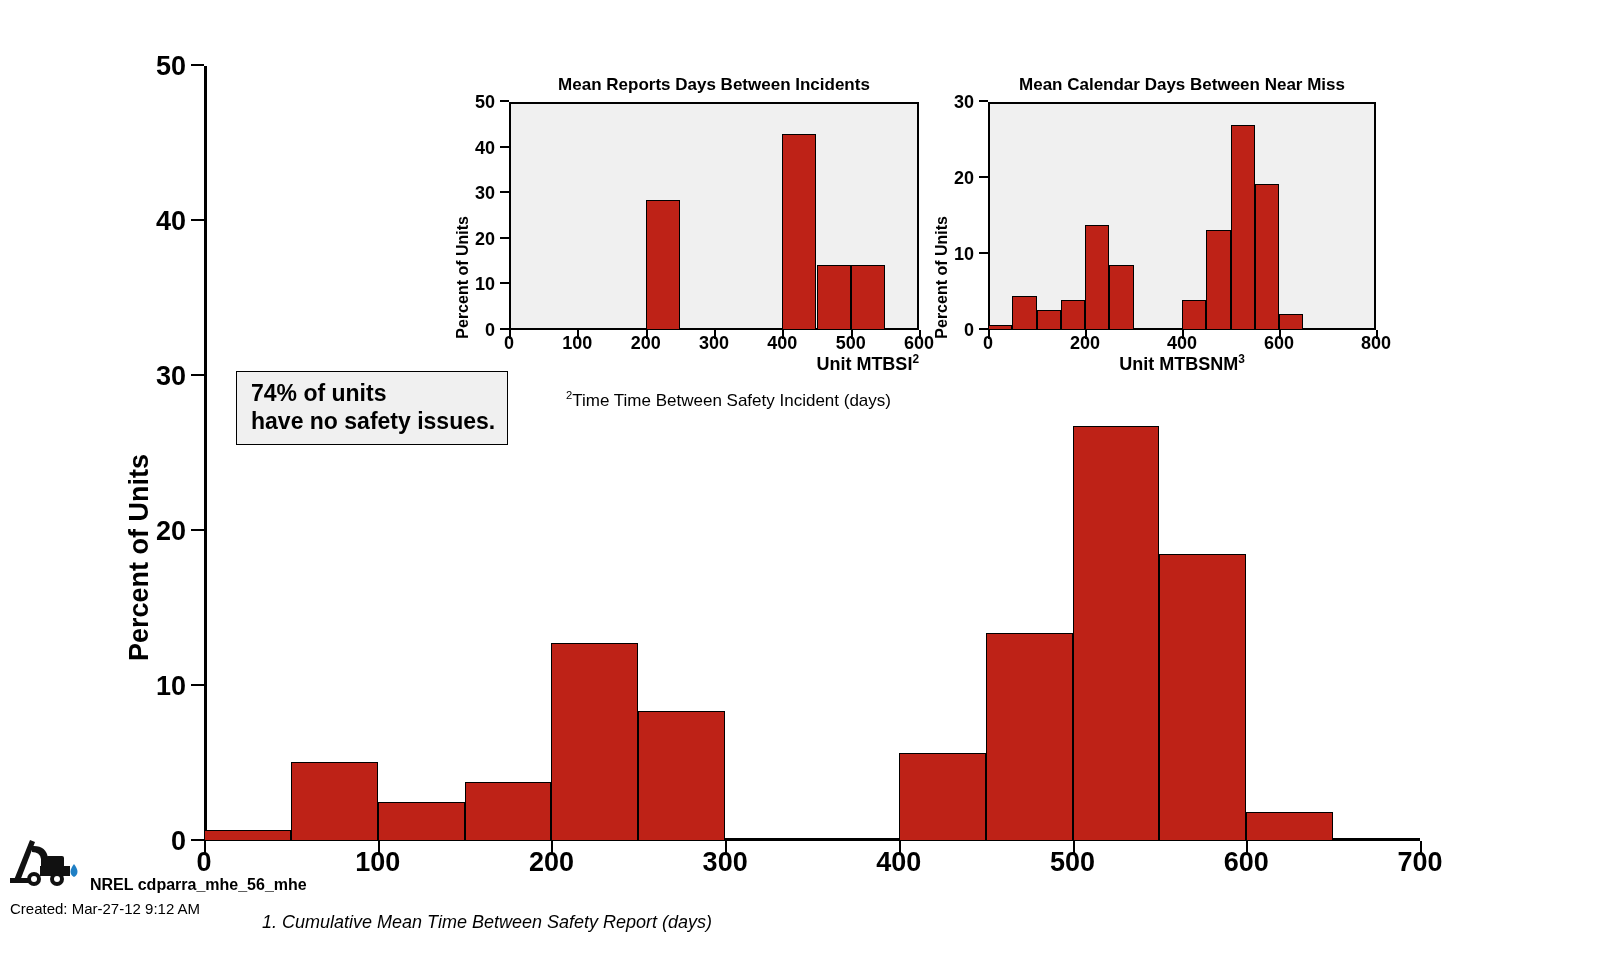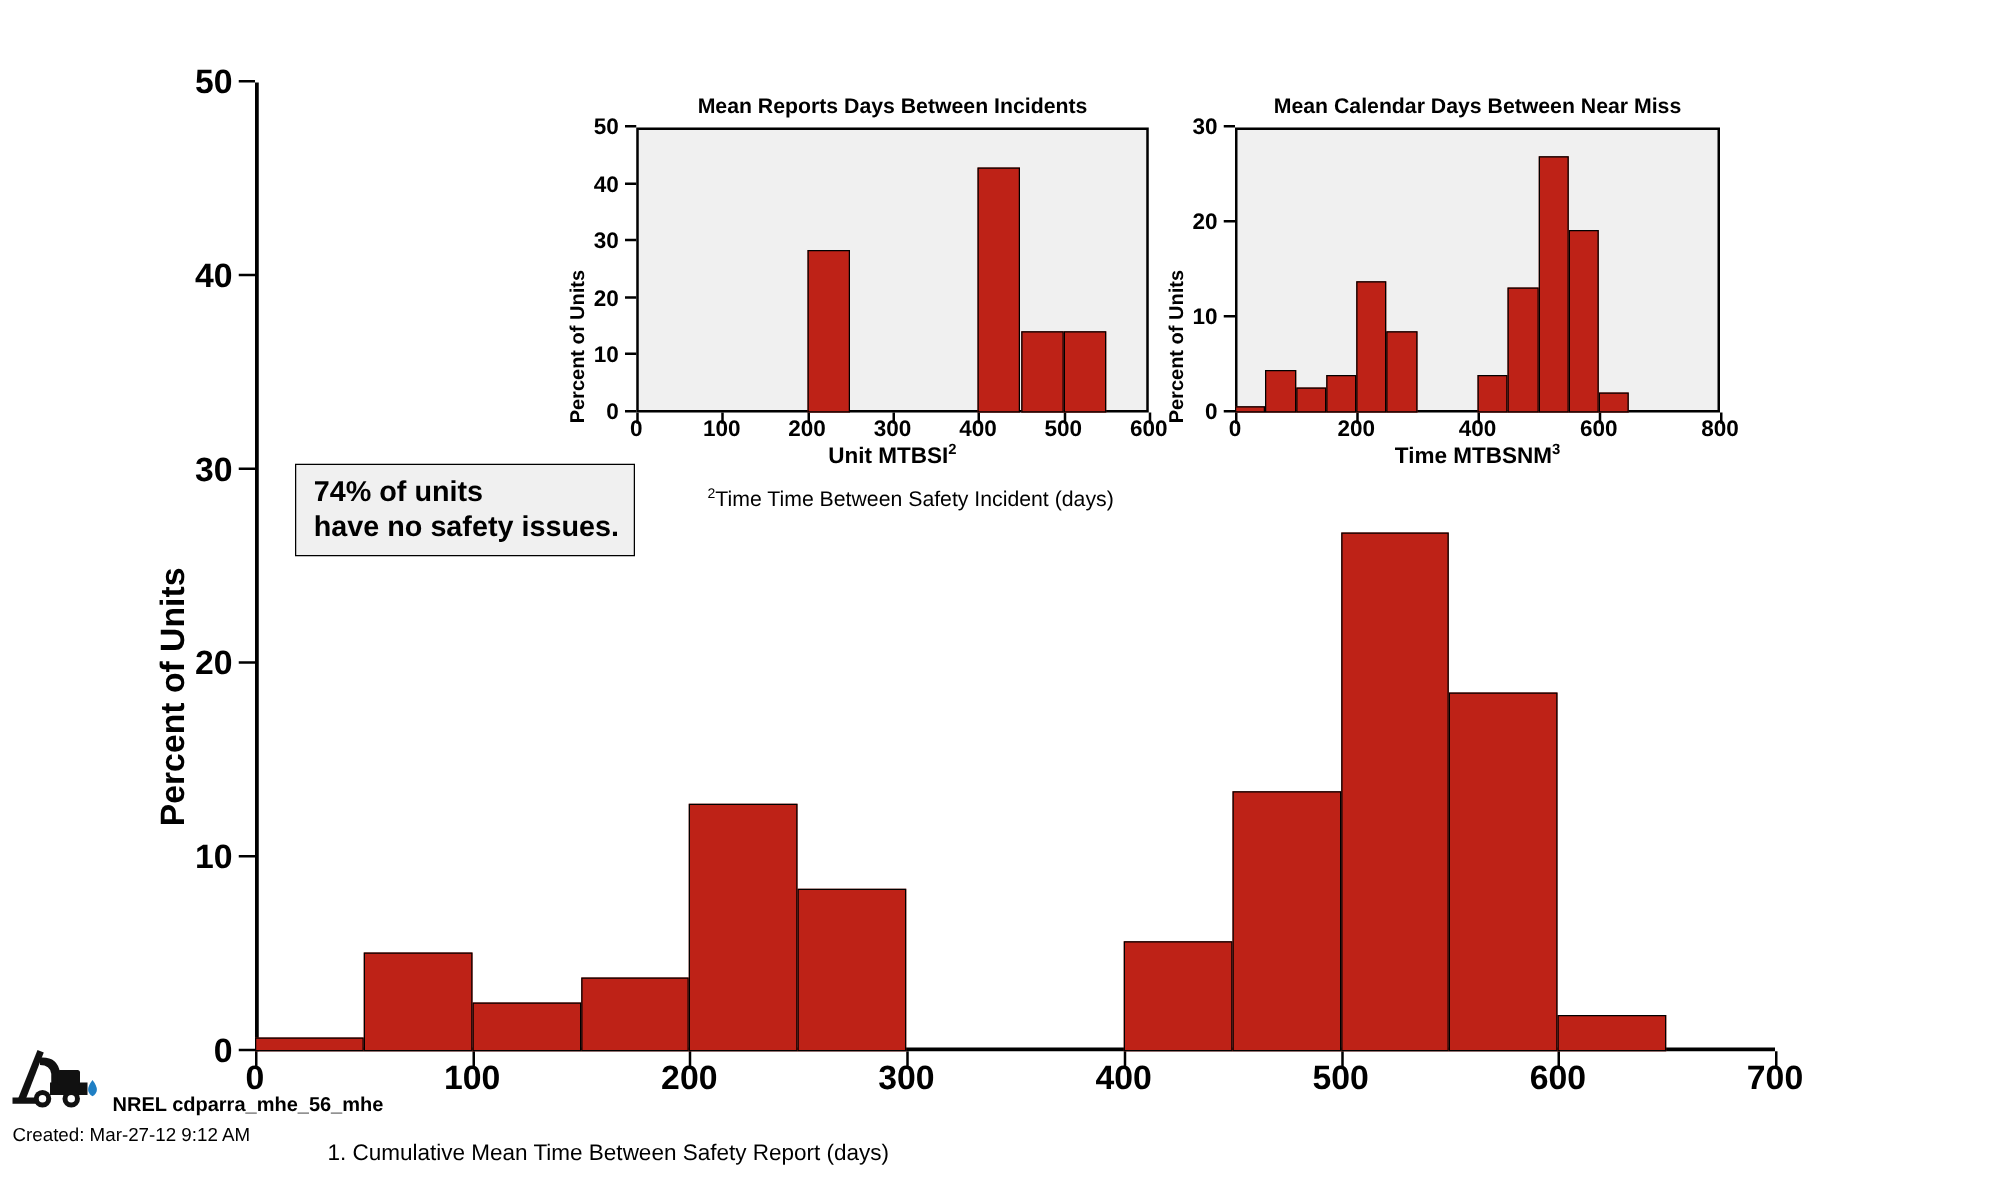--- a/index.html
+++ b/index.html
@@ -83,21 +83,21 @@
 
   
   #nrel-stamp{position:absolute;left:8px;top:836px;width:300px;height:90px;}
   #nrel-label{
     position:absolute;left:82px;top:40px;font-size:16px;font-weight:bold;color:#000;white-space:nowrap;
   }
   #created-label{
     position:absolute;left:2px;top:64px;font-size:15px;color:#000;white-space:nowrap;
   }
   #bottom-footnote{
-    position:absolute;left:262px;top:912px;font-size:18px;color:#000;white-space:nowrap;
+    position:absolute;left:262px;top:912px;font-size:18px;color:#000;white-space:nowrap;font-style:italic;
   }
 </style>
 </head>
 <body>
 
 <div class="fig">
 
 
   <div id="main-plot">
     <div class="axis-left"></div>
@@ -187,21 +187,21 @@
         <div class="tickb" style="left: 410px; top: 228px;"></div>
         <div class="xtxt" style="left: 410px; top: 231px;">600</div>
       </div>
     <div id="in1-bars" style="position: absolute; left: 0px; top: 0px; width: 410px; height: 228px;">
         <div class="bar" style="left: 136.667px; width: 34.1667px; height: 130.416px; background: rgb(190, 34, 23); border-width: 1.5px;"></div>
         <div class="bar" style="left: 273.333px; width: 34.1667px; height: 196.08px; background: rgb(190, 34, 23); border-width: 1.5px;"></div>
         <div class="bar" style="left: 307.5px; width: 34.1667px; height: 65.208px; background: rgb(190, 34, 23); border-width: 1.5px;"></div>
         <div class="bar" style="left: 341.667px; width: 34.1667px; height: 65.208px; background: rgb(190, 34, 23); border-width: 1.5px;"></div>
       </div>
     <div class="inset-ytitle" id="in1-ytitle" style="left:-46px;top:114px;transform:translate(-100%,-50%) rotate(-90deg);">Percent of Units</div>
-    <div class="inset-xtitle" style="left:0;top:250px;width:410px;"><span>Unit MTBSI</span><sup>2</sup></div>
+    <div class="inset-xtitle" style="left:0;top:250px;width:410px;text-align:right;"><span>Unit MTBSI</span><sup>2</sup></div>
   </div>
 
   <div class="inset" id="inset-2" style="left:988px;top:102px;width:388px;height:228px;">
     <div class="inset-title">Mean Calendar Days Between Near Miss</div>
     <div class="inset-panel" id="panel-2" style="width:388px;height:228px;"></div>
     <div id="in2-yticks" style="position: absolute; left: 0px; top: 0px; width: 100%; height: 100%;">
         <div class="tickl" style="bottom: 0px;"></div>
         <div class="ytxt" style="bottom: auto; top: 228px; right: 402px;">0</div>
         <div class="tickl" style="bottom: 76px;"></div>
         <div class="ytxt" style="bottom: auto; top: 152px; right: 402px;">10</div>
@@ -229,21 +229,21 @@
         <div class="bar" style="left: 72.75px; width: 24.25px; height: 29.64px; background: rgb(190, 34, 23); border-width: 1.5px;"></div>
         <div class="bar" style="left: 97px; width: 24.25px; height: 104.88px; background: rgb(190, 34, 23); border-width: 1.5px;"></div>
         <div class="bar" style="left: 121.25px; width: 24.25px; height: 64.6px; background: rgb(190, 34, 23); border-width: 1.5px;"></div>
         <div class="bar" style="left: 194px; width: 24.25px; height: 29.64px; background: rgb(190, 34, 23); border-width: 1.5px;"></div>
         <div class="bar" style="left: 218.25px; width: 24.25px; height: 99.56px; background: rgb(190, 34, 23); border-width: 1.5px;"></div>
         <div class="bar" style="left: 242.5px; width: 24.25px; height: 205.2px; background: rgb(190, 34, 23); border-width: 1.5px;"></div>
         <div class="bar" style="left: 266.75px; width: 24.25px; height: 145.92px; background: rgb(190, 34, 23); border-width: 1.5px;"></div>
         <div class="bar" style="left: 291px; width: 24.25px; height: 15.96px; background: rgb(190, 34, 23); border-width: 1.5px;"></div>
       </div>
     <div class="inset-ytitle" id="in2-ytitle" style="left:-46px;top:114px;transform:translate(-100%,-50%) rotate(-90deg);">Percent of Units</div>
-    <div class="inset-xtitle" style="left:0;top:250px;width:388px;"><span>Time MTBSNM</span><sup>3</sup></div>
+    <div class="inset-xtitle" style="left:0;top:250px;width:388px;"><span>Unit MTBSNM</span><sup>3</sup></div>
   </div>
 
   <div class="footnote" style="left:566px;top:389px;"><sup>2</sup><span>Time Time Between Safety Incident (days)</span></div>
 
 
   <div id="bottom-footnote">1. Cumulative Mean Time Between Safety Report (days)</div>
 
   <div id="nrel-stamp">
     <svg width="78" height="52" viewBox="0 0 78 52">
       <g fill="#111111">

